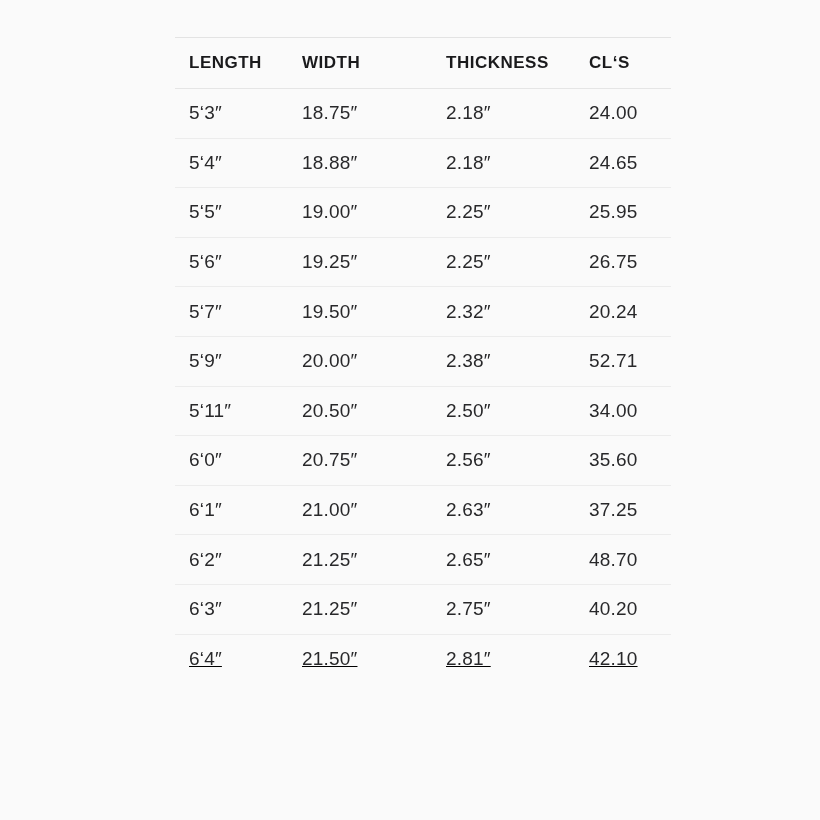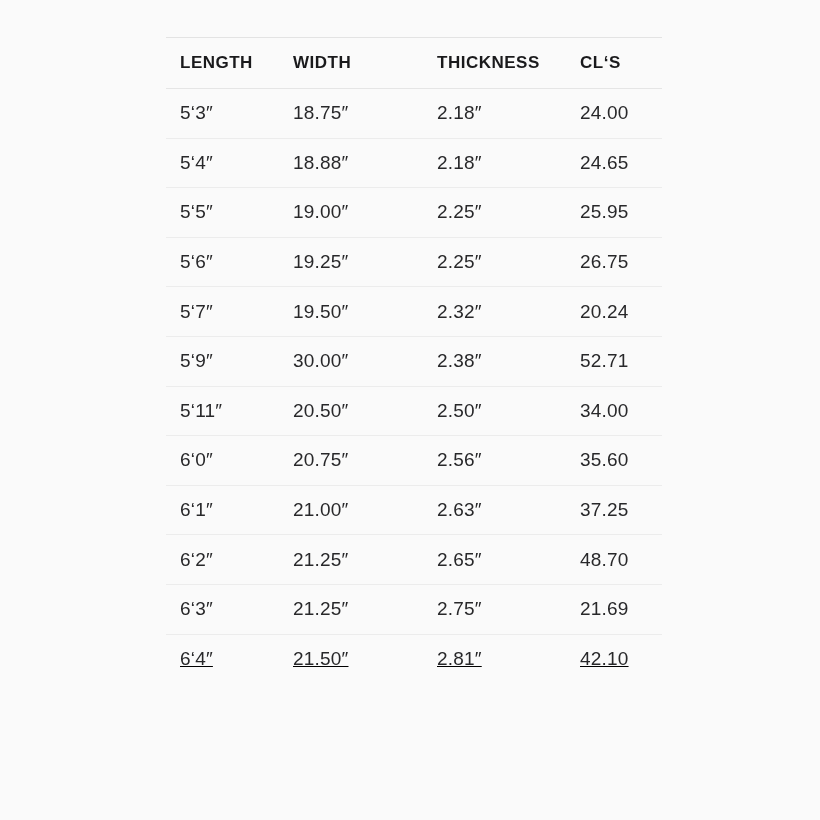--- a/index.html
+++ b/index.html
@@ -6,21 +6,21 @@
     margin: 0;
     padding: 0;
     width: 820px;
     height: 820px;
     background: #fafafa;
     font-family: "Liberation Sans", "DejaVu Sans", sans-serif;
     -webkit-font-smoothing: antialiased;
   }
   .chart-wrap {
     position: absolute;
-    left: 166px;
+    left: 175px;
     top: 37px;
     width: 496px;
   }
   table.size-chart {
     border-collapse: collapse;
     table-layout: fixed;
     width: 100%;
   }
   col.c1 { width: 127px; }
   col.c2 { width: 144px; }
@@ -108,21 +108,21 @@
     <td>26.75</td>
   </tr>
         <tr>
     <td>5‘7″</td>
     <td>19.50″</td>
     <td>2.32″</td>
     <td>20.24</td>
   </tr>
         <tr>
     <td>5‘9″</td>
-    <td>30.00″</td>
+    <td>20.00″</td>
     <td>2.38″</td>
     <td>52.71</td>
   </tr>
         <tr>
     <td>5‘11″</td>
     <td>20.50″</td>
     <td>2.50″</td>
     <td>34.00</td>
   </tr>
         <tr>
@@ -140,21 +140,21 @@
         <tr>
     <td>6‘2″</td>
     <td>21.25″</td>
     <td>2.65″</td>
     <td>48.70</td>
   </tr>
         <tr>
     <td>6‘3″</td>
     <td>21.25″</td>
     <td>2.75″</td>
-    <td>21.69</td>
+    <td>40.20</td>
   </tr>
         <tr>
     <td>6‘4″</td>
     <td>21.50″</td>
     <td>2.81″</td>
     <td>42.10</td>
   </tr>
       </tbody>
   </table>
 </div>

